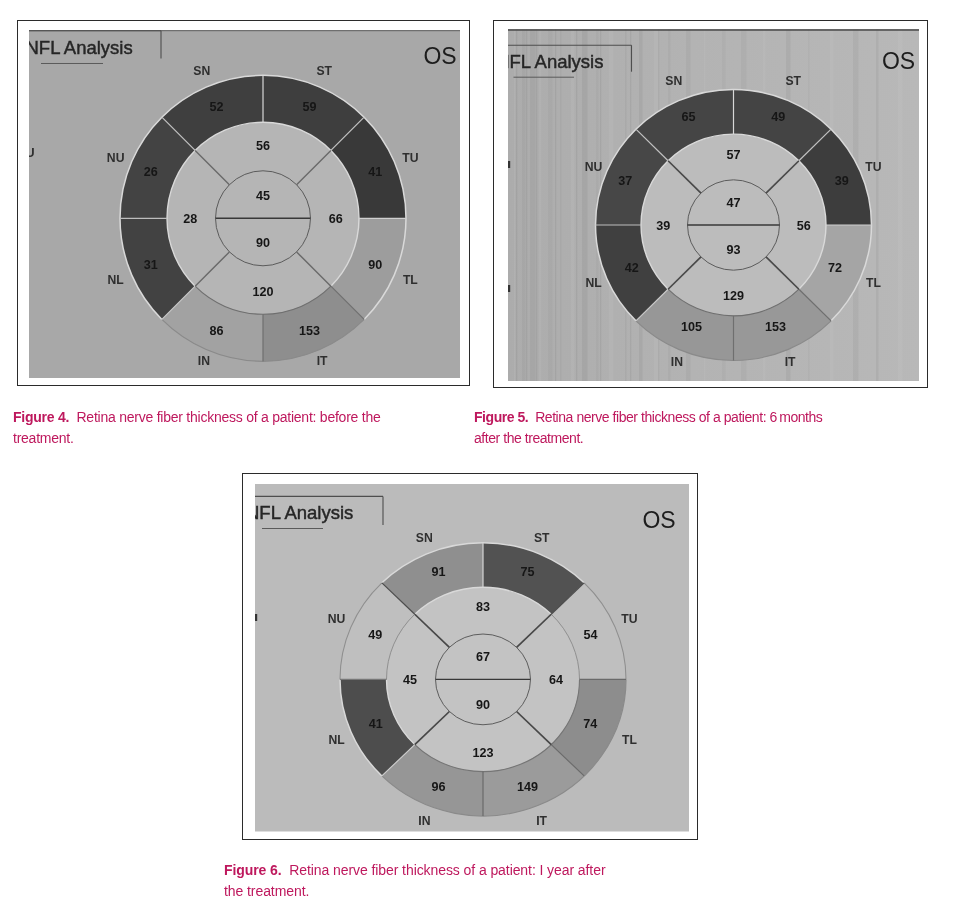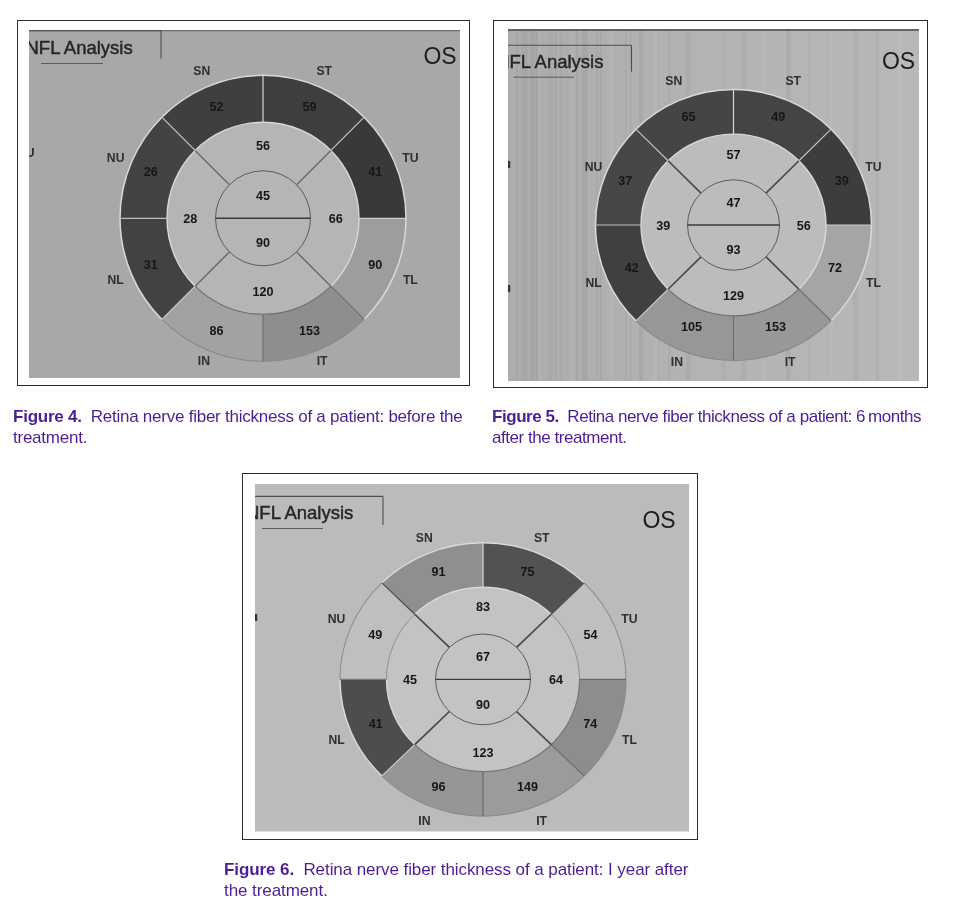--- a/index.html
+++ b/index.html
@@ -1,20 +1,20 @@
 <!DOCTYPE html>
 <html><head>
 <meta charset="utf-8">
 <style>
   html,body{margin:0;padding:0;background:#ffffff;}
   body{width:953px;height:915px;position:relative;font-family:"Liberation Sans",sans-serif;}
   .frame{position:absolute;border:1.6px solid #2b2b2b;background:#ffffff;box-sizing:border-box;}
   .scan{position:absolute;overflow:hidden;}
   .scan svg{filter:blur(0.55px);}
-  .cap{position:absolute;font-size:17px;line-height:20.6px;color:#4c1d95;white-space:nowrap;}
+  .cap{position:absolute;font-size:14px;line-height:20.6px;color:#be185d;white-space:nowrap;}
 </style>
 </head>
 <body>
 
 <div class="frame" style="left:16.80px;top:20.00px;width:453.70px;height:365.50px;">
     <div class="scan" style="left:11.20px;top:8.60px;width:431.00px;height:348.40px;">
       <svg width="431.00" height="348.40" viewBox="0 0 431.00 348.40" style="display:block">
 <rect x="0" y="0" width="431.00" height="348.40" fill="#a8a8a8"></rect>
 <line x1="0" y1="0.6" x2="431.00" y2="0.6" stroke="#6f6f6f" stroke-width="1.1"></line>
 <line x1="0" y1="0.80" x2="132.00" y2="0.80" stroke="#4e4e4e" stroke-width="1.1"></line>
@@ -245,14 +245,14 @@
 <text x="374.43" y="139.14" font-family="Liberation Sans, sans-serif" font-size="12.2" font-weight="700" fill="#2f2f2f" text-anchor="middle">TU</text>
 <text x="374.43" y="260.46" font-family="Liberation Sans, sans-serif" font-size="12.2" font-weight="700" fill="#2f2f2f" text-anchor="middle">TL</text>
 <text x="286.55" y="341.15" font-family="Liberation Sans, sans-serif" font-size="12.2" font-weight="700" fill="#2f2f2f" text-anchor="middle">IT</text>
 <text x="169.45" y="341.15" font-family="Liberation Sans, sans-serif" font-size="12.2" font-weight="700" fill="#2f2f2f" text-anchor="middle">IN</text>
 <text x="81.57" y="260.46" font-family="Liberation Sans, sans-serif" font-size="12.2" font-weight="700" fill="#2f2f2f" text-anchor="middle">NL</text>
 <text x="81.57" y="139.14" font-family="Liberation Sans, sans-serif" font-size="12.2" font-weight="700" fill="#2f2f2f" text-anchor="middle">NU</text>
 </svg>
     </div>
   </div>
 <div class="cap" style="left:13px;top:407px;letter-spacing:-0.24px;"><b>Figure 4.</b>&nbsp; Retina nerve fiber thickness of a patient: before the<br>treatment.</div>
-<div class="cap" style="left:492px;top:407px;letter-spacing:-0.45px;"><b>Figure 5.</b>&nbsp; Retina nerve fiber thickness of a patient: 6 months<br>after the treatment.</div>
+<div class="cap" style="left:474px;top:407px;letter-spacing:-0.45px;"><b>Figure 5.</b>&nbsp; Retina nerve fiber thickness of a patient: 6 months<br>after the treatment.</div>
 <div class="cap" style="left:224px;top:860px;letter-spacing:-0.08px;"><b>Figure 6.</b>&nbsp; Retina nerve fiber thickness of a patient: I year after<br>the treatment.</div>
 
 </body></html>

